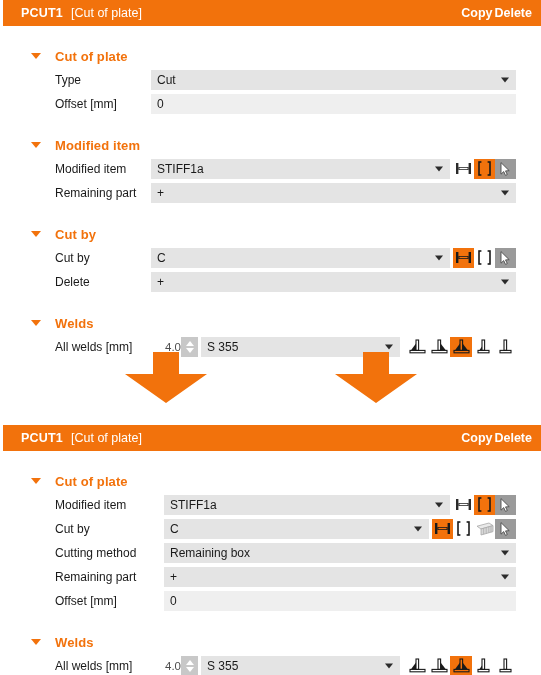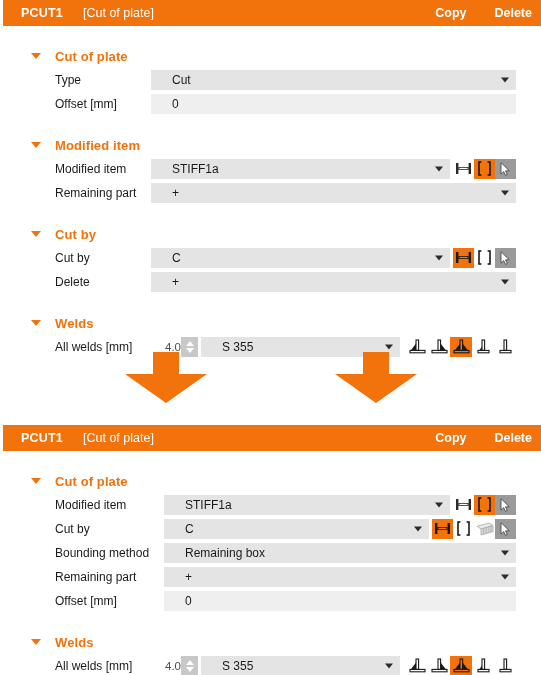--- a/index.html
+++ b/index.html
@@ -16,24 +16,24 @@
   .panel { position: absolute; left: 3px; width: 541px; background: #fff; }
   .panel-header {
     height: 26px;
     background: #f2720c;
     display: flex;
     align-items: center;
     padding: 0 12px 0 18px;
     color: #ffffff;
   }
   .ph-id { font-size: 12.5px; font-weight: bold; letter-spacing: .2px; }
-  .ph-sub { font-size: 12.5px; font-weight: normal; margin-left: 20px; }
+  .ph-sub { font-size: 12.5px; font-weight: normal; margin-left: 8px; }
   .ph-spacer { flex: 1 1 auto; }
   .ph-action {
-    font-size: 12.5px; font-weight: bold; margin-left: 28px;
+    font-size: 12.5px; font-weight: bold; margin-left: 2px;
     cursor: pointer; white-space: nowrap;
   }
 
   
   .group-title {
     display: flex; align-items: center;
     height: 22px; margin-top: 19px; padding-left: 28px; text-align: center;
   }
   .caret {
     width: 0; height: 0;
@@ -67,21 +67,21 @@
     flex: 1 1 auto;
     height: 20px;
     background: #e4e4e4;
     display: flex; align-items: center;
     padding: 0 6px;
     font-size: 12px;
     color: #1a1a1a;
     min-width: 0;
   }
   .field.text { background: #efefef; }
-  .field-value { overflow: hidden; white-space: nowrap; text-overflow: ellipsis; margin-left: 15px; }
+  .field-value { overflow: hidden; white-space: nowrap; text-overflow: ellipsis; }
   .dd-caret {
     position: absolute; right: 7px; top: 50%;
     width: 0; height: 0;
     border-left: 4.5px solid transparent;
     border-right: 4.5px solid transparent;
     border-top: 5px solid #2b2b2b;
     transform: translateY(-50%);
   }
 
   
@@ -395,21 +395,21 @@
         </div>
         <div class="ibtn dim">
           <svg width="11" height="14" viewBox="0 0 11 14">
               <path d="M1 0.6 L1 12.2 L3.7 9.6 L5.5 13.4 L7.3 12.5 L5.5 8.9 L9.2 8.7 Z" fill="#ffffff" stroke="#4a4a4a" stroke-width="0.9" stroke-linejoin="round"></path>
             </svg>
         </div>
       </div>
     </div>
 
     <div class="row">
-      <span class="row-label lw-109">Bounding method</span>
+      <span class="row-label lw-109">Cutting method</span>
       <div class="field">
         <span class="field-value">Remaining box</span>
         <span class="dd-caret"></span>
       </div>
     </div>
 
     <div class="row">
       <span class="row-label lw-109">Remaining part</span>
       <div class="field">
         <span class="field-value">+</span>

